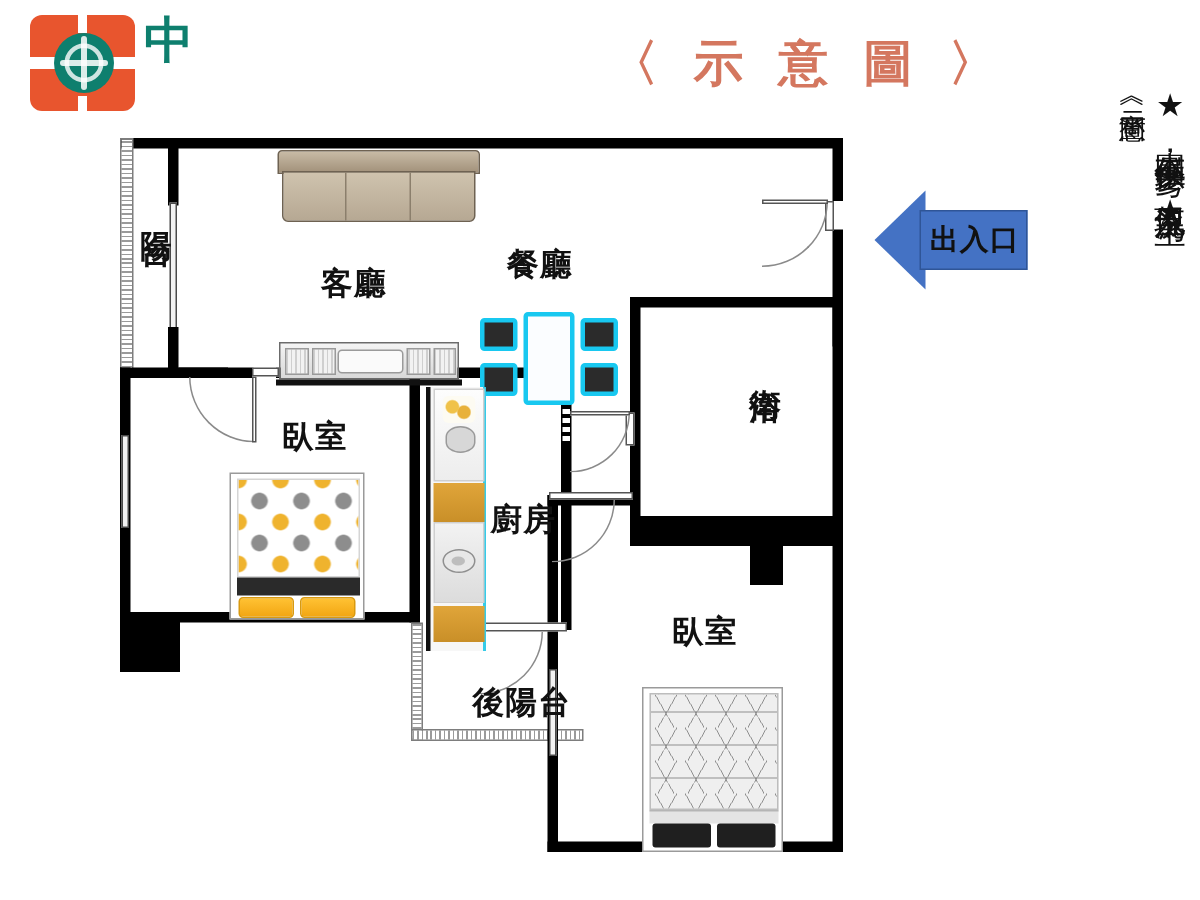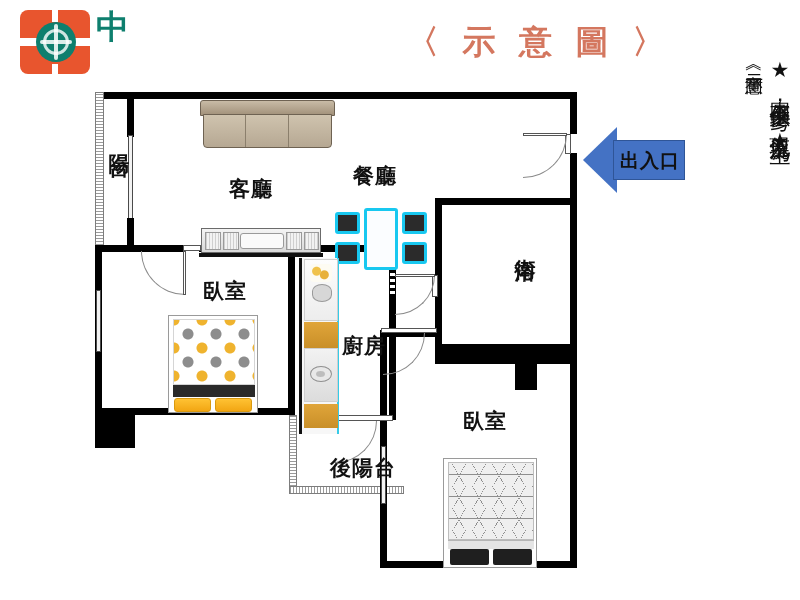--- a/index.html
+++ b/index.html
@@ -46,21 +46,21 @@
   #entrance{position:absolute;left:583px;top:127px;width:102px;height:66px;}
   .arrow-body{position:absolute;left:30px;top:13px;width:72px;height:40px;background:#4472C4;
               border:1px solid #2F5597;box-sizing:border-box;}
   .arrow-head{position:absolute;left:0px;top:0px;width:0;height:0;
               border-top:33px solid transparent;border-bottom:33px solid transparent;
               border-right:34px solid #4472C4;}
   .arrow-label{position:absolute;left:34px;top:18px;width:66px;text-align:center;
                font-size:19px;line-height:30px;color:#111;letter-spacing:1px;font-weight:600;}
 
   
-  #plan{position:absolute;left:95px;top:90px;width:495px;height:500px;}
+  #plan{position:absolute;left:80px;top:90px;width:495px;height:500px;}
   .wall{position:absolute;background:#000;}
   .blk{position:absolute;background:#000;}
   .hatch{position:absolute;background:
       repeating-linear-gradient(90deg,#9a9a9a 0px,#9a9a9a 1px,#ffffff 1px,#ffffff 3px);
       border:1px solid #7d7d7d;box-sizing:border-box;}
   .hatch-v{position:absolute;background:
       repeating-linear-gradient(0deg,#9a9a9a 0px,#9a9a9a 1px,#ffffff 1px,#ffffff 3px);
       border:1px solid #7d7d7d;box-sizing:border-box;}
   .room-label{position:absolute;font-size:21px;line-height:23px;color:#111;font-weight:bold;
               letter-spacing:1px;white-space:nowrap;}

